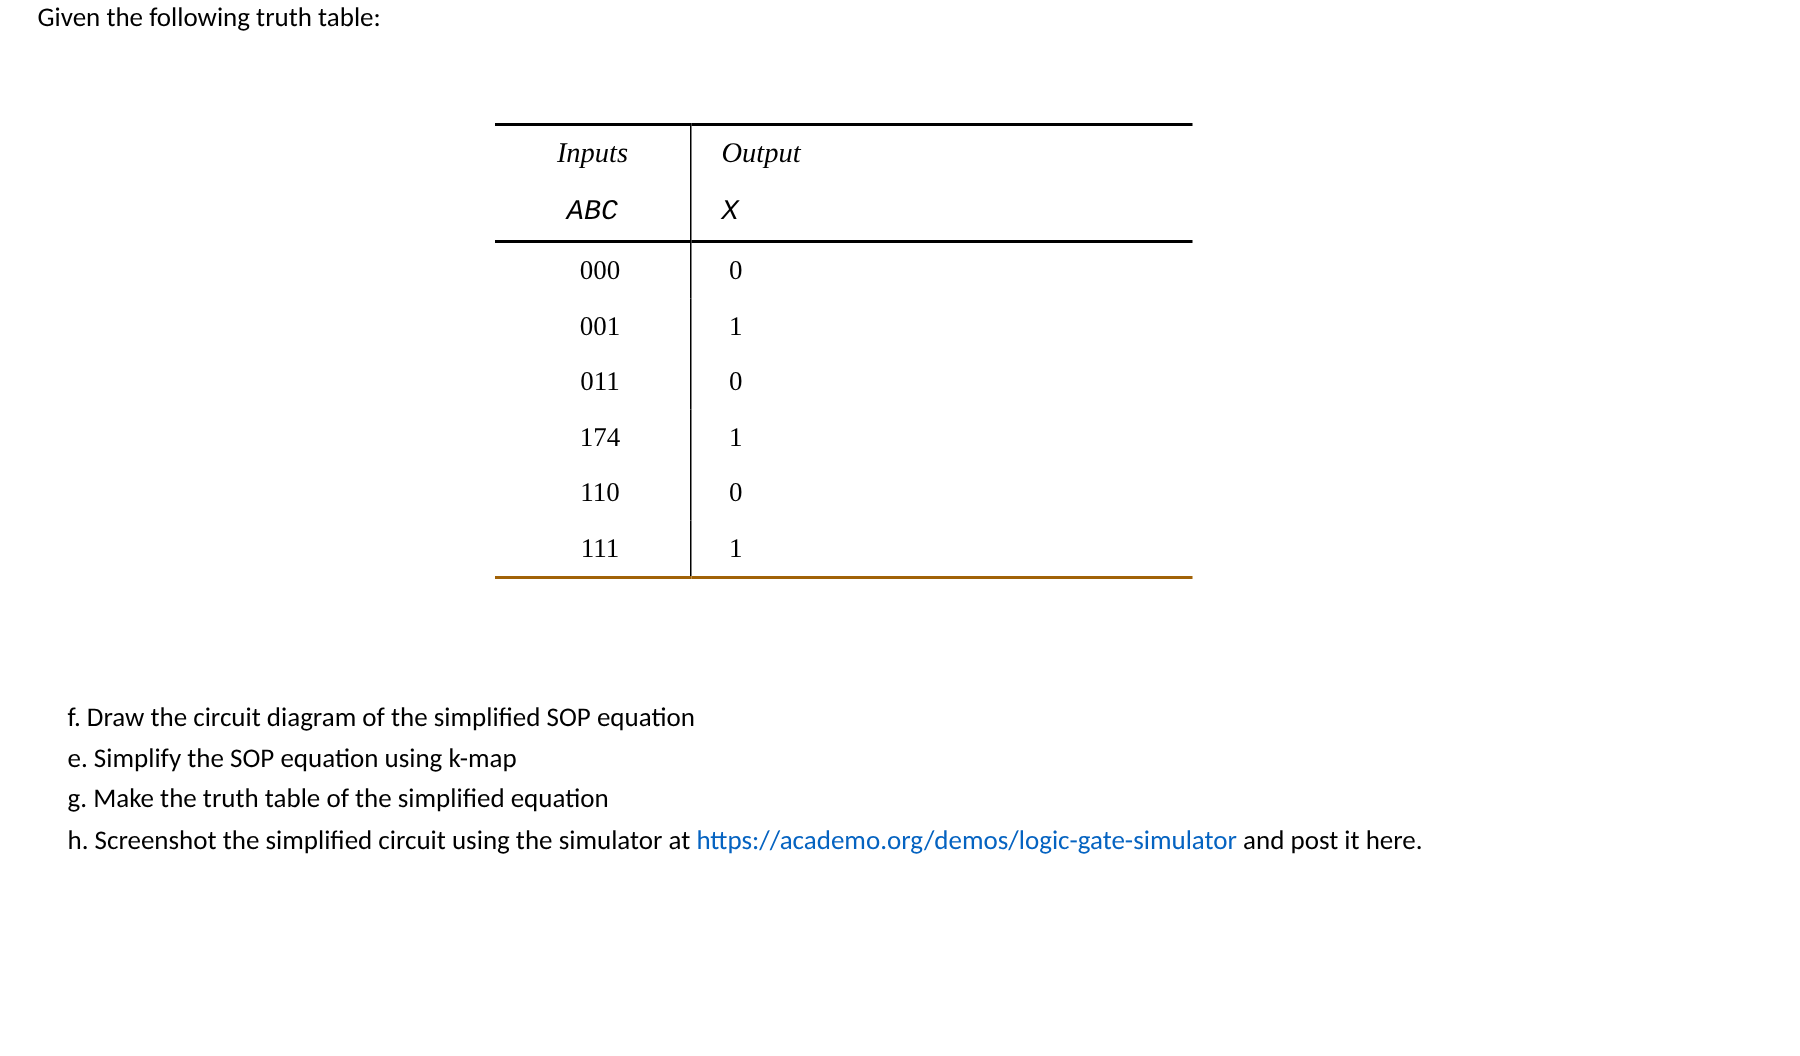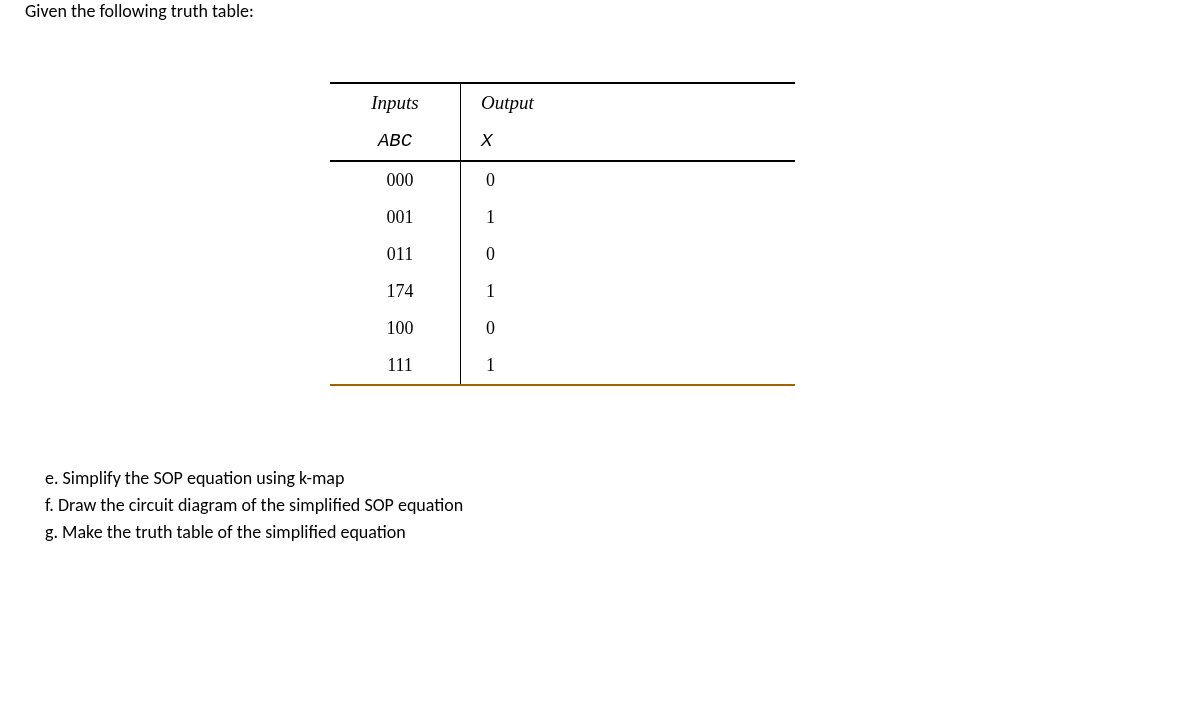--- a/index.html
+++ b/index.html
@@ -117,30 +117,33 @@
         </tr>
         <tr>
           <td class="col-left">011</td>
           <td class="col-right">0</td>
         </tr>
         <tr>
           <td class="col-left">174</td>
           <td class="col-right">1</td>
         </tr>
         <tr>
-          <td class="col-left">100</td>
+          <td class="col-left">110</td>
           <td class="col-right">0</td>
         </tr>
         <tr>
           <td class="col-left">111</td>
           <td class="col-right">1</td>
         </tr>
       </tbody>
     </table>
   </div>
 
   <div class="questions">
+    <div class="q-item">f. Draw the circuit diagram of the simplified SOP equation</div>
     <div class="q-item">e. Simplify the SOP equation using k-map</div>
-    <div class="q-item">f. Draw the circuit diagram of the simplified SOP equation</div>
     <div class="q-item">g. Make the truth table of the simplified equation</div>
+    <div class="q-item">
+      <span>h. Screenshot the simplified circuit using the simulator at </span><span class="link">https://academo.org/demos/logic-gate-simulator</span><span> and post it here.</span>
+    </div>
     <div class="gap"></div>
   </div>
 </div>
 
 </body></html>

